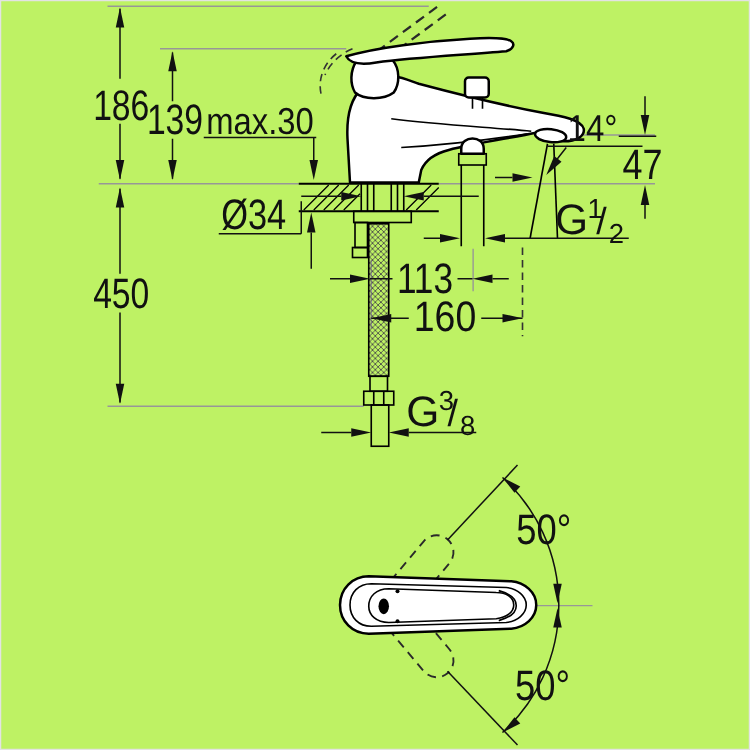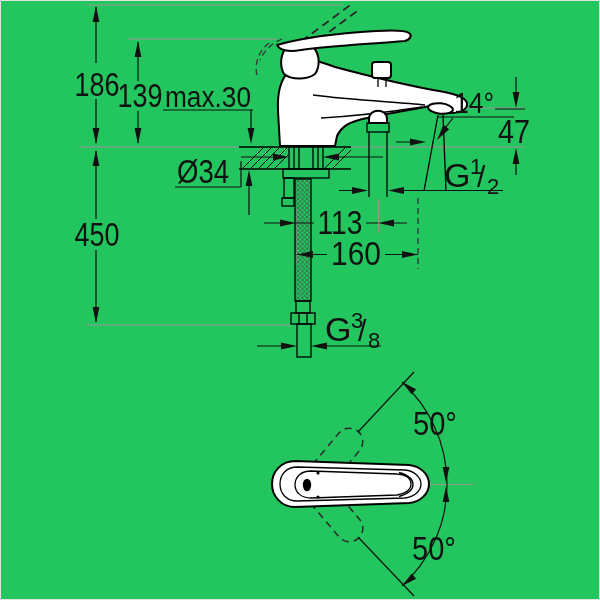--- a/index.html
+++ b/index.html
@@ -1,16 +1,16 @@
 <!DOCTYPE html>
 <html><head>
 <meta charset="utf-8">
 <style>
   html,body{margin:0;padding:0;background:#fff;}
-  .page{width:598px;height:598px;border:1px solid #e3e3e3;background:#22c55e;position:relative;overflow:hidden;}
+  .page{width:598px;height:598px;border:1px solid #e3e3e3;background:#bef264;position:relative;overflow:hidden;}
   svg{display:block;}
   text{font-family:"Liberation Sans","DejaVu Sans",sans-serif;fill:#111;}
   .obj{stroke:#000;stroke-width:2;fill:#fff;stroke-linejoin:round;}
   .obj-thin{stroke:#000;stroke-width:1.3;fill:none;}
   .dim{stroke:#111;stroke-width:1.2;fill:none;}
   .ref{stroke:#979797;stroke-width:1.1;fill:none;}
   .arrow{fill:#111;stroke:none;}
   .dashed{stroke:#2a2a2a;stroke-width:1.8;fill:none;stroke-dasharray:8 5;}
   .dashed-thin{stroke:#333;stroke-width:1.3;fill:none;stroke-dasharray:6 4;}
   .hatch{stroke:#000;stroke-width:1;fill:none;}

